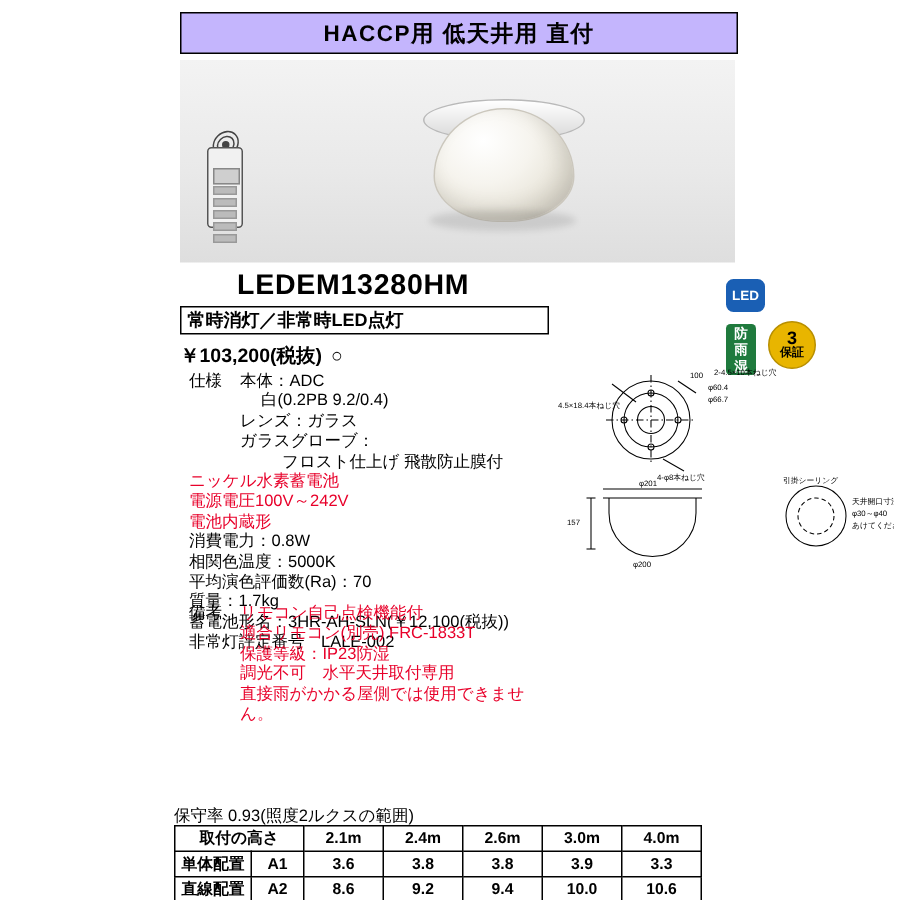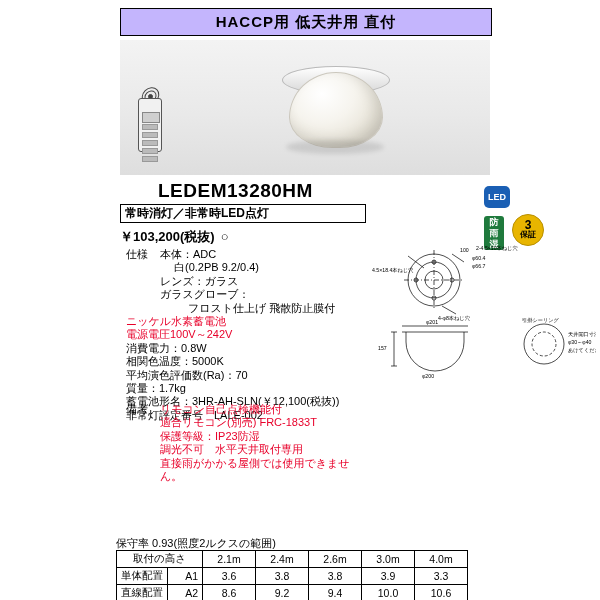--- a/index.html
+++ b/index.html
@@ -112,25 +112,25 @@
   
   .draw{position:absolute;left:372px;top:244px;width:224px;height:140px;}
   .draw svg{position:absolute;left:0;top:0;}
 
   
   .table-title{position:absolute;left:116px;top:536px;font-size:11px;}
   table.hosyu{
     position:absolute;left:116px;top:550px;border-collapse:collapse;font-size:10.5px;
   }
   table.hosyu td,table.hosyu th{
-    border:1px solid #000;padding:1px 4px;text-align:center;font-weight:normal;height:14px;
+    border:1px solid #000;padding:1px 4px;text-align:center;font-weight:bold;height:14px;
   }
   table.hosyu td.head{text-align:center;white-space:nowrap;}
   table.hosyu td.rowlbl{text-align:right;white-space:nowrap;}
-  table.hosyu td.code{text-align:right;width:26px;}
+  table.hosyu td.code{text-align:center;width:26px;}
   table.hosyu td.num{width:44px;}
 </style>
 </head>
 <body>
 
 <div class="page">
 
   <div class="header">
     <span class="htitle">HACCP用 低天井用 直付</span>
   </div>
@@ -180,20 +180,21 @@
   </div>
 
   <div class="spec">
     <div class="row"><span class="lbl">仕様</span><span>本体：ADC</span></div>
     <div class="row indent2"><span>白(0.2PB 9.2/0.4)</span></div>
     <div class="row indent1"><span>レンズ：ガラス</span></div>
     <div class="row indent1"><span>ガラスグローブ：</span></div>
     <div class="row indent3"><span>フロスト仕上げ 飛散防止膜付</span></div>
     <div class="row red"><span>ニッケル水素蓄電池</span></div>
     <div class="row red"><span>電源電圧100V～242V</span></div>
+    <div class="row red"><span>電池内蔵形</span></div>
     <div class="row"><span>消費電力：0.8W</span></div>
     <div class="row"><span>相関色温度：5000K</span></div>
     <div class="row"><span>平均演色評価数(Ra)：70</span></div>
     <div class="row"><span>質量：1.7kg</span></div>
     <div class="row"><span>蓄電池形名：3HR-AH-SLN(￥12,100(税抜))</span></div>
     <div class="row"><span>非常灯評定番号　LALE-002</span></div>
   </div>
 
   <div class="bikou">
     <span class="bl">備考</span><span class="bcol">

